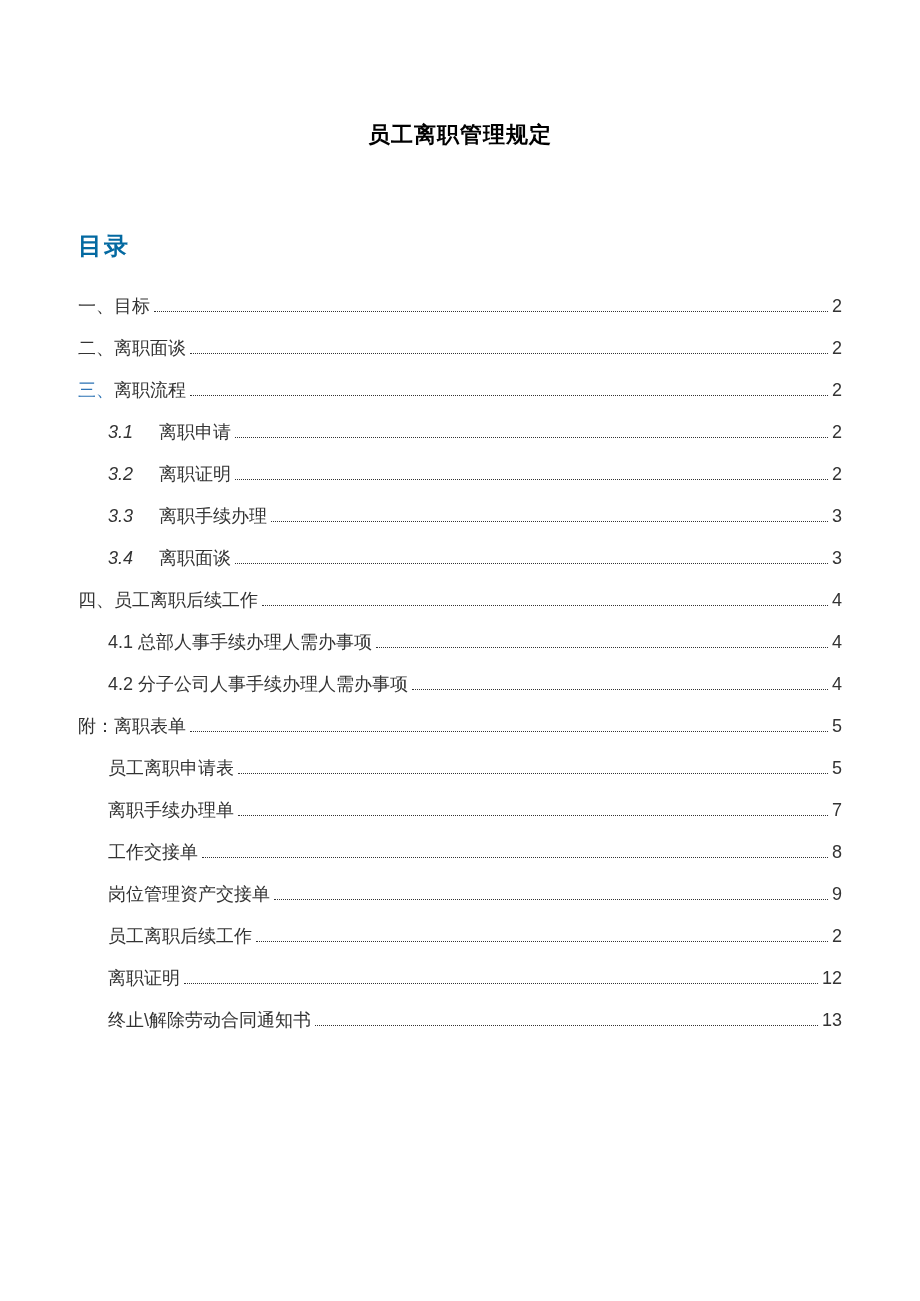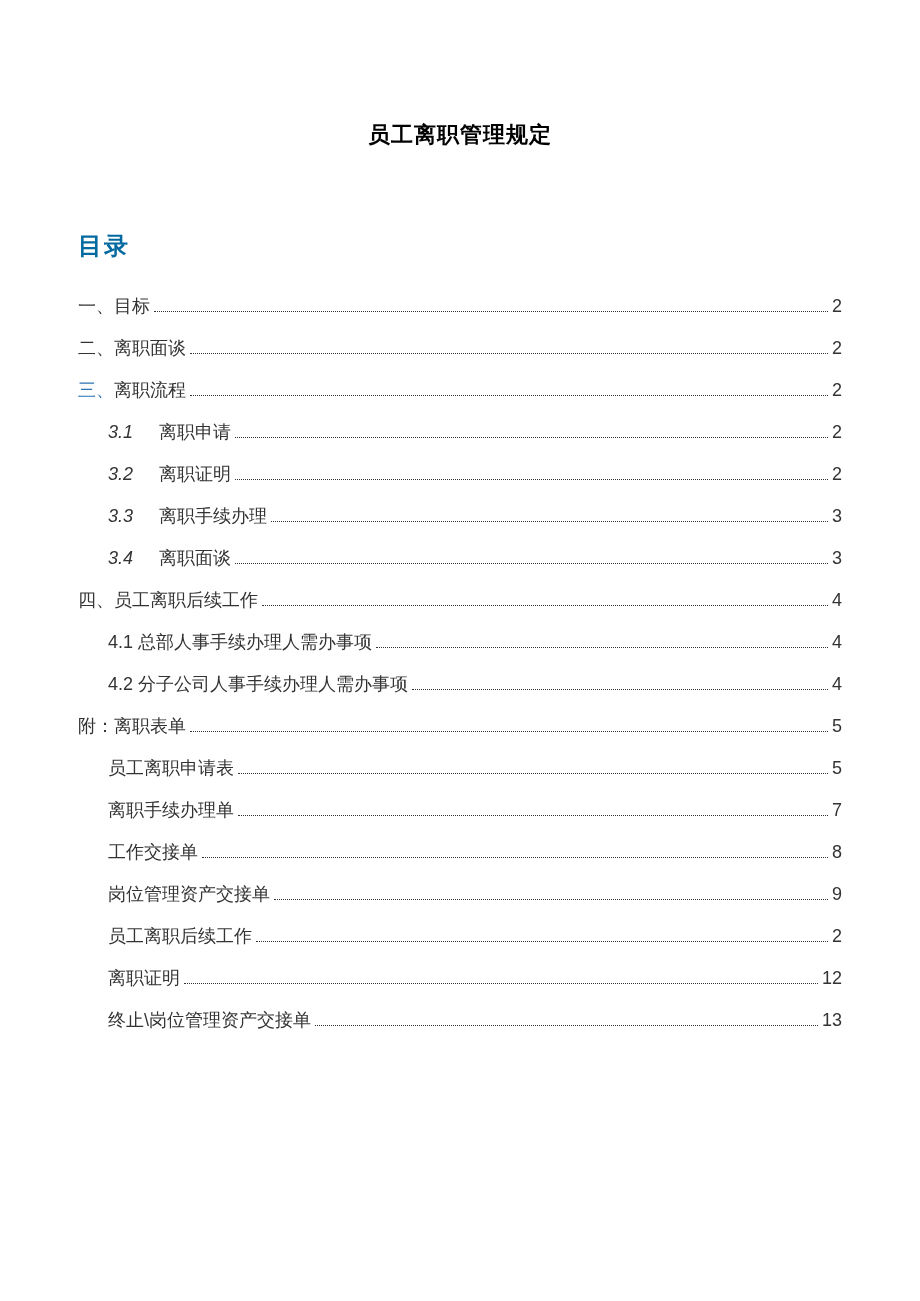--- a/index.html
+++ b/index.html
@@ -164,16 +164,16 @@
   <span class="toc-page">2</span>
 </div>
 
 <div class="toc-entry lvl-2">
   <span class="toc-label">离职证明</span>
   <span class="toc-dots"></span>
   <span class="toc-page">12</span>
 </div>
 
 <div class="toc-entry lvl-2">
-  <span class="toc-label">终止\岗位管理资产交接单</span>
+  <span class="toc-label">终止\解除劳动合同通知书</span>
   <span class="toc-dots"></span>
   <span class="toc-page">13</span>
 </div>
 
 </body></html>

